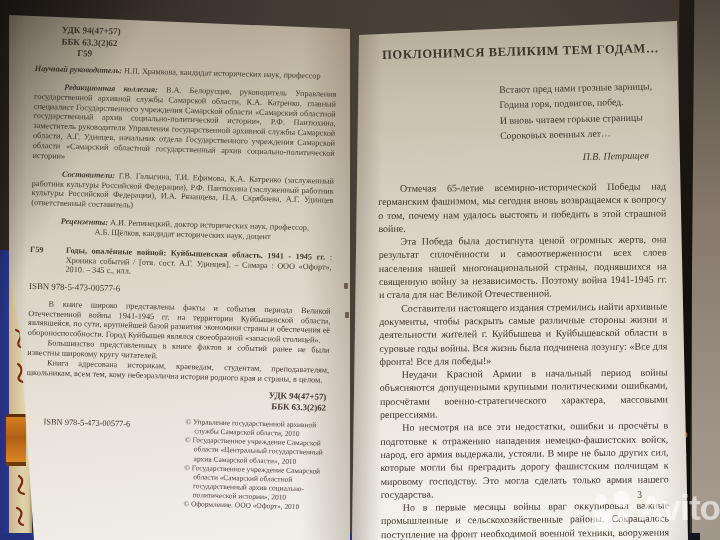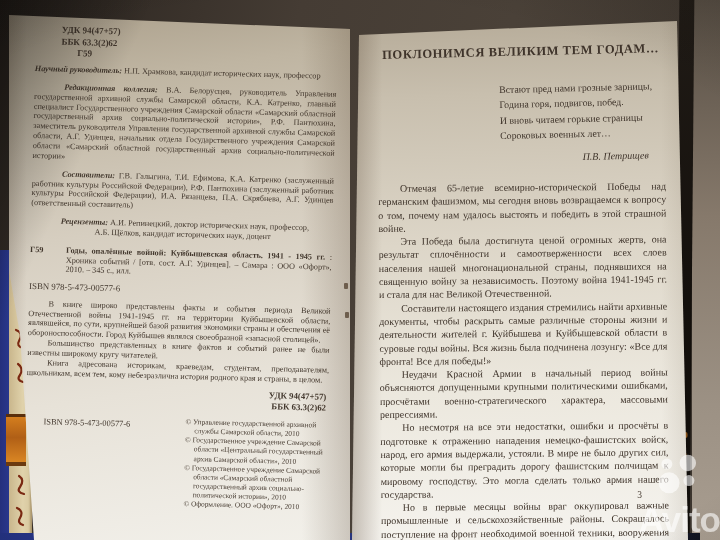--- a/index.html
+++ b/index.html
@@ -69,23 +69,23 @@
   .poem{margin:22px 0 0 120px;font-size:9.8px;line-height:1.58;}
   .poem-author{margin:9px 20px 0 0;text-align:right;font-style:italic;font-size:10px;}
   .paras{margin-top:15px;font-size:10px;line-height:1.33;}
   .paras p{margin:0;text-indent:22px;}
   .page-num{position:absolute;right:46px;bottom:40px;font-size:9.5px;color:#4a3f35;}
 
   
   .vignette{position:absolute;inset:0;pointer-events:none;
     background:radial-gradient(125% 95% at 45% 55%,transparent 58%,rgba(12,9,6,.30) 100%),
                linear-gradient(115deg,rgba(0,0,0,.45) 0%,transparent 16%);}
-  .watermark{position:absolute;right:0px;bottom:0;display:flex;align-items:center;gap:4px;
+  .watermark{position:absolute;right:0px;bottom:8px;display:flex;gap:4px;
     color:rgba(255,255,255,.60);font-family:"Liberation Sans","DejaVu Sans",sans-serif;
-    font-weight:bold;font-size:35px;letter-spacing:-1px;flex-direction:column;}
+    font-weight:bold;font-size:35px;letter-spacing:-1px;}
   .wm-dots{width:44px;height:44px;flex:none;}
 </style>
 </head>
 <body>
 
 <div class="photo">
 
   <div class="bg-right"></div>
   <div class="cover-edge-right">
     <div class="fleck" style="left:3px;top:432px;"></div>

